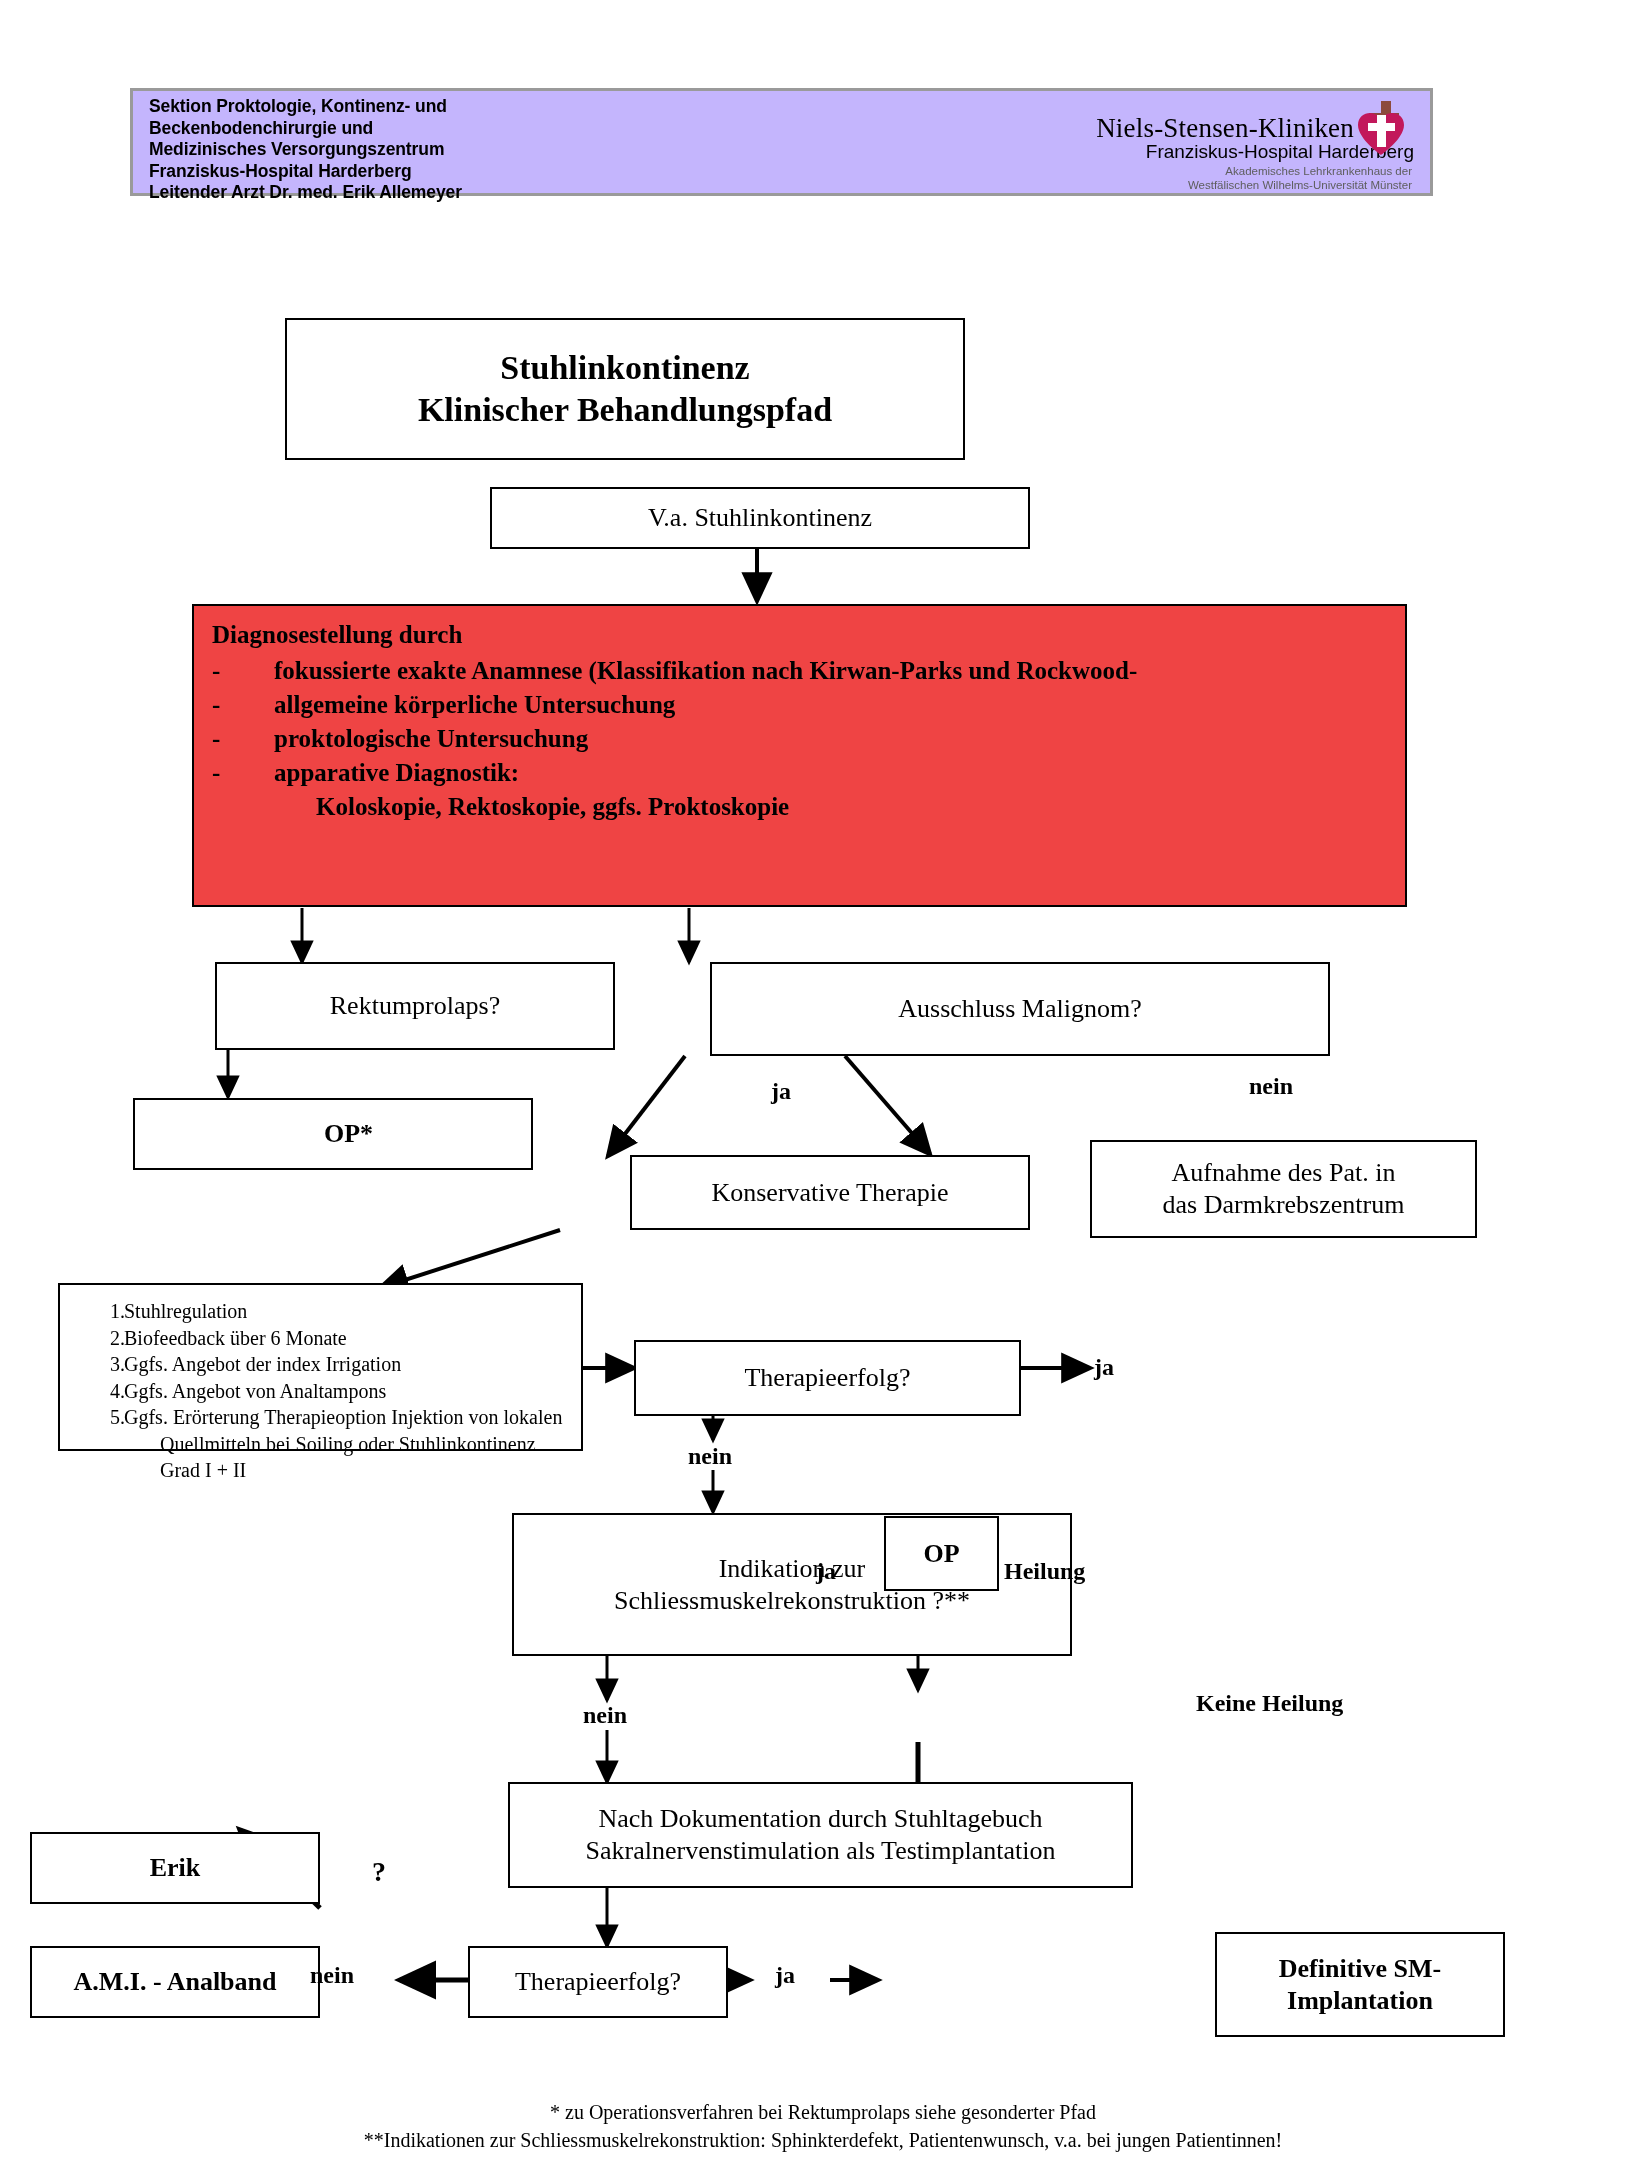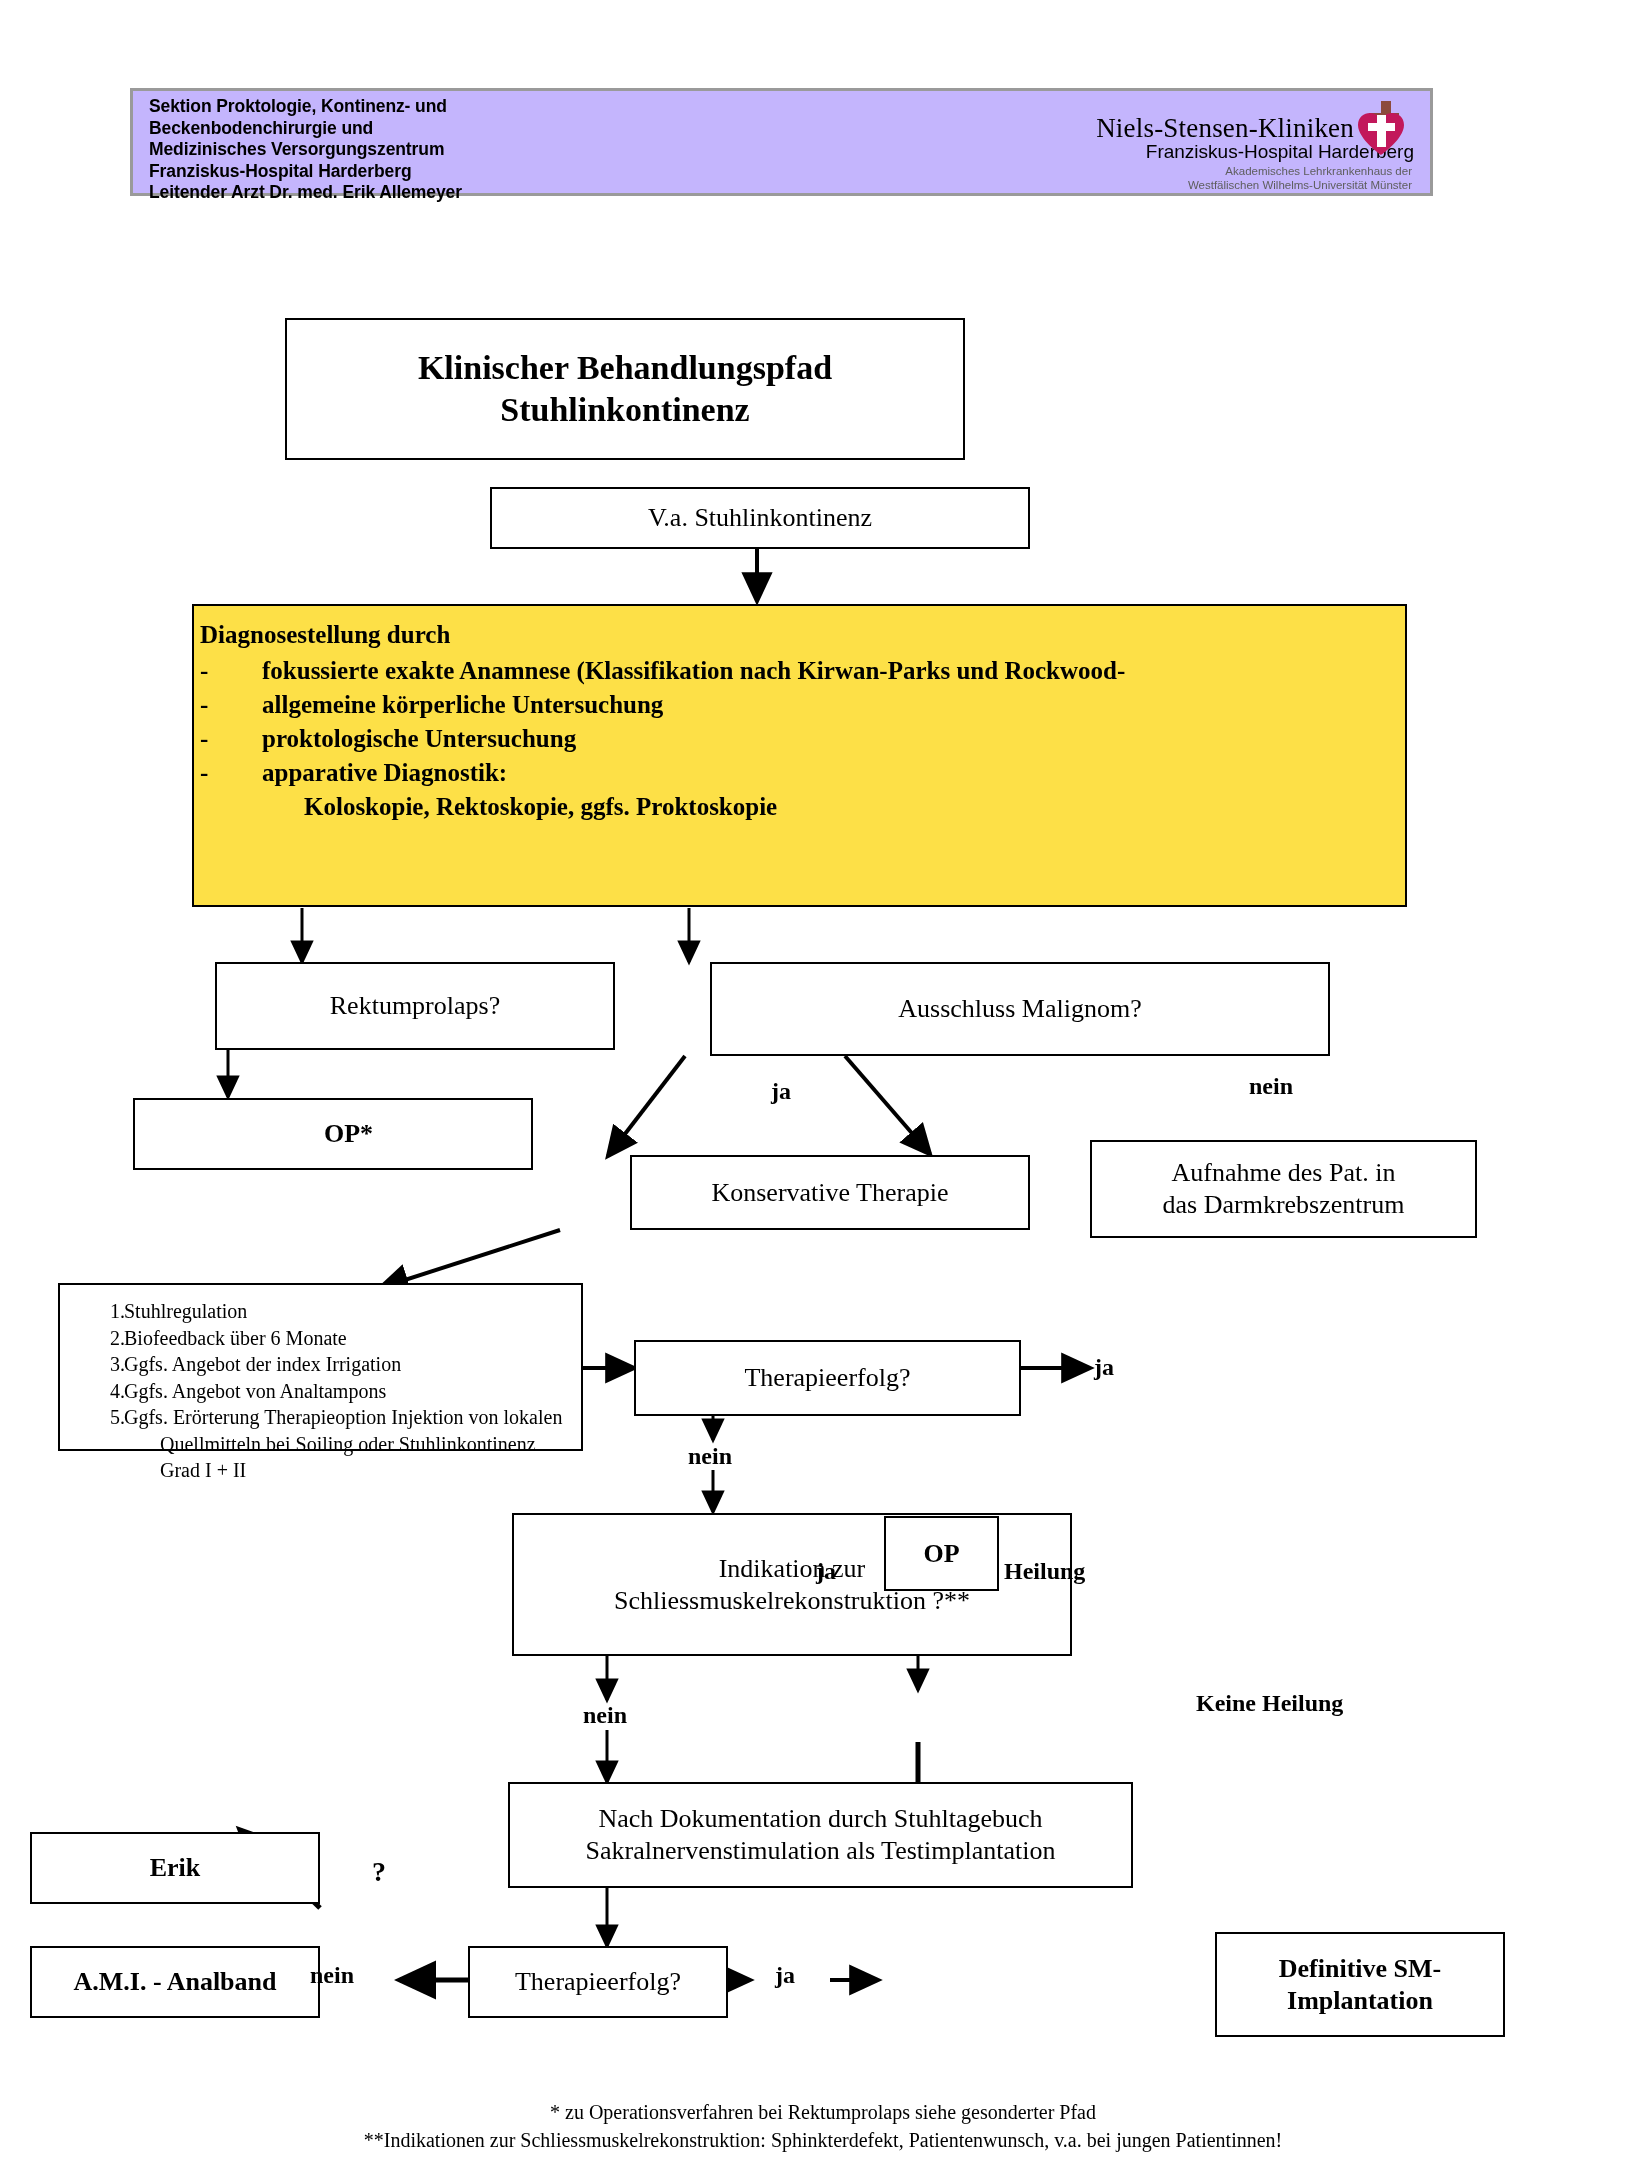--- a/index.html
+++ b/index.html
@@ -108,24 +108,24 @@
     font-family: "Liberation Serif", serif;
     font-weight: bold;
     font-size: 24px;
     white-space: nowrap;
     color: #000;
   }
 
   
   .diag-box {
     position: absolute;
-    background: #fde047;
+    background: #ef4444;
     border: 2px solid #000;
     box-sizing: border-box;
-    padding: 12px 6px;
+    padding: 12px 18px;
     font-family: "Liberation Serif", serif;
     font-size: 25px;
     line-height: 34px;
     font-weight: bold;
   }
   .diag-box .head { margin-bottom: 2px; }
   .diag-row { display: flex; }
   .diag-row .dash { width: 62px; flex: none; }
   .diag-row .txt { flex: 1; }
   .diag-indent { padding-left: 104px; }
@@ -247,22 +247,22 @@
 
   <line x1="468" y1="1980" x2="400" y2="1980" stroke="#000" stroke-width="5" marker-end="url(#ah)"></line>
 
   <line x1="300" y1="1980" x2="243" y2="1980" stroke="#000" stroke-width="5" marker-end="url(#ah)"></line>
 
   <line x1="320" y1="1908" x2="240" y2="1830" stroke="#000" stroke-width="5" marker-end="url(#ah)"></line>
 </svg>
 
 <div class="box title-box" style="left:285px; top:318px; width:680px; height:142px;">
   <div>
+    <div>Stuhlinkontinenz</div>
     <div>Klinischer Behandlungspfad</div>
-    <div>Stuhlinkontinenz</div>
   </div>
 </div>
 
 <div class="box mid" style="left:490px; top:487px; width:540px; height:62px;">
   <span>V.a. Stuhlinkontinenz</span>
 </div>
 
 <div class="diag-box" style="left:192px; top:604px; width:1215px; height:303px;">
   <div class="head">Diagnosestellung durch</div>
   <div class="diag-row">

